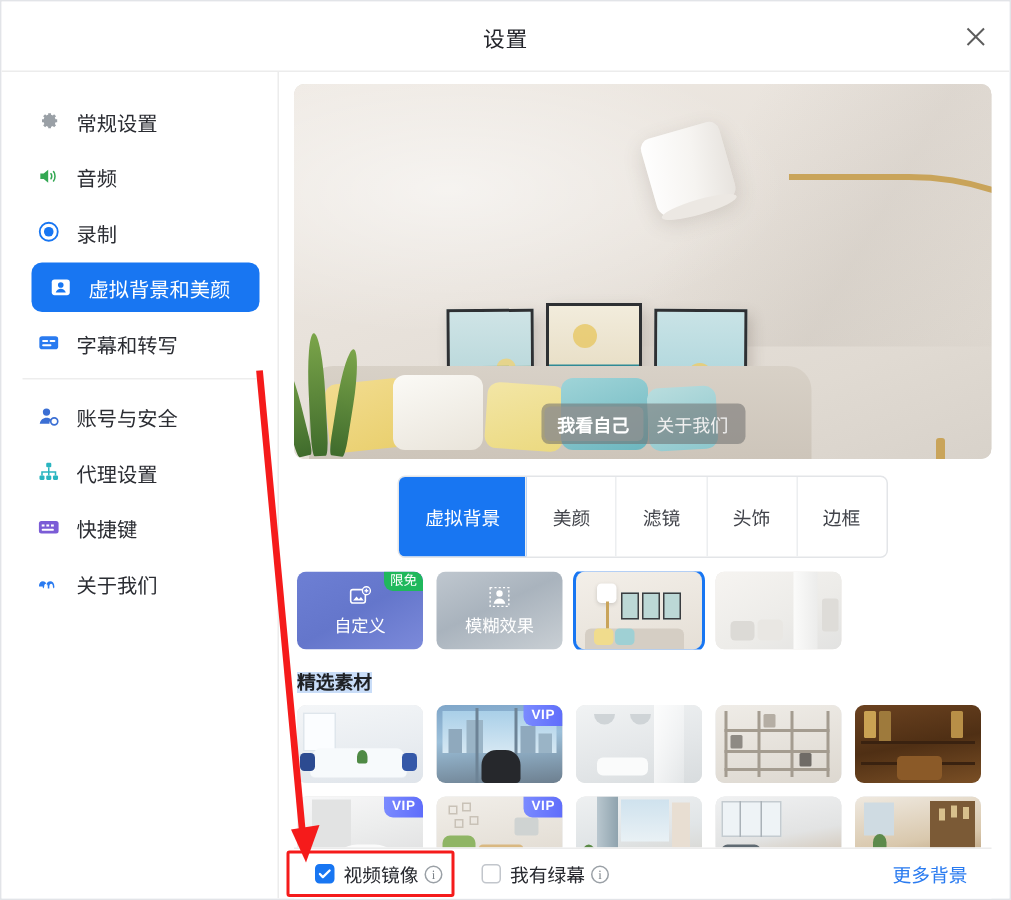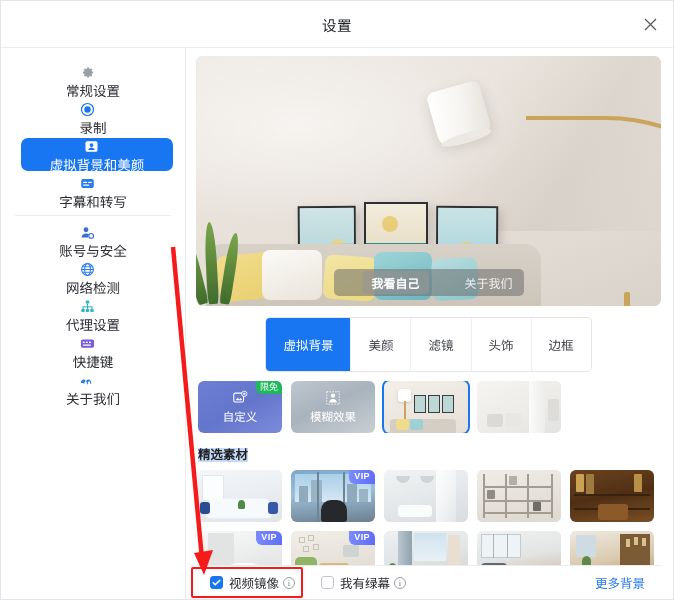--- a/index.html
+++ b/index.html
@@ -67,21 +67,20 @@
     display: flex;
     align-items: center;
     height: 33px;
     margin: 4px 12px;
     padding: 0 11px;
     border-radius: 7px;
     cursor: pointer;
     font-size: 13.5px;
     color: #2b2d33;
     white-space: nowrap;
-    flex-direction: column;
   }
   .nav-item.active { background: #1876f2; color: #fff; margin-left: 20px; }
   .nav-ico {
     width: 16px; height: 16px;
     margin-right: 11px;
     flex: 0 0 16px;
     display: flex; align-items: center; justify-content: center;
   }
   .nav-ico svg { display: block; }
   .nav-sep {
@@ -246,21 +245,20 @@
     padding: 2px;
     z-index: 5;
   }
   .view-toggle .vt {
     font-size: 12px;
     color: #f0f0f0;
     padding: 3px 9px;
     border-radius: 4px;
     cursor: pointer;
     white-space: nowrap;
-    margin-left: 27px;
   }
   .view-toggle .vt.active { background: rgba(150,150,150,.62); color: #fff; font-weight: 600; }
 
   
   .tabs-wrap {
     display: flex;
     justify-content: center;
     padding: 11px 0 9px 0;
     flex: 0 0 auto;
   }
@@ -543,20 +541,29 @@
         <span class="nav-ico">
           <svg width="15" height="15" viewBox="0 0 16 16">
               <path fill="#9aa0a6" d="M8 5.2A2.8 2.8 0 1 0 8 10.8 2.8 2.8 0 0 0 8 5.2zm0 4.2a1.4 1.4 0 1 1 0-2.8 1.4 1.4 0 0 1 0 2.8z"></path>
               <path fill="#9aa0a6" d="M14 7h-1.2a4.9 4.9 0 0 0-.5-1.3l.9-.9-1.4-1.4-.9.9A4.9 4.9 0 0 0 9.6 3.8V2.6H7.6v1.2c-.5.1-.9.3-1.3.5l-.9-.9L4 4.8l.9.9c-.2.4-.4.8-.5 1.3H3.2v2h1.2c.1.5.3.9.5 1.3l-.9.9 1.4 1.4.9-.9c.4.2.8.4 1.3.5v1.2h2v-1.2c.5-.1.9-.3 1.3-.5l.9.9 1.4-1.4-.9-.9c.2-.4.4-.8.5-1.3H14V7z"></path>
             </svg>
         </span>
         <span>常规设置</span>
       </div>
 
 
+      <div class="nav-item">
+        <span class="nav-ico">
+          <svg width="15" height="15" viewBox="0 0 16 16">
+              <path fill="#34a853" d="M2 6h2.4L7.6 3.3v9.4L4.4 10H2z"></path>
+              <path stroke="#34a853" stroke-width="1.1" fill="none" stroke-linecap="round" d="M9.6 6.2c.7.9.7 2.7 0 3.6M11.4 4.7c1.4 1.7 1.4 4.9 0 6.6"></path>
+            </svg>
+        </span>
+        <span>音频</span>
+      </div>
 
       <div class="nav-item">
         <span class="nav-ico">
           <svg width="15" height="15" viewBox="0 0 16 16">
               <circle cx="8" cy="8" r="6.4" fill="none" stroke="#1876f2" stroke-width="1.3"></circle>
               <circle cx="8" cy="8" r="3.4" fill="#1876f2"></circle>
             </svg>
         </span>
         <span>录制</span>
       </div>
@@ -590,32 +597,20 @@
         <span class="nav-ico">
           <svg width="15" height="15" viewBox="0 0 16 16">
               <circle cx="6.4" cy="5" r="2.6" fill="#3b6fd4"></circle>
               <path fill="#3b6fd4" d="M1.6 13.4c.4-2.8 2.4-4.3 4.8-4.3 1.3 0 2.5.4 3.4 1.3l-.3.3a3 3 0 0 0-1 2.7z"></path>
               <circle cx="11.9" cy="11.6" r="2.5" fill="none" stroke="#3b6fd4" stroke-width="1.2"></circle>
             </svg>
         </span>
         <span>账号与安全</span>
       </div>
 
-      <div class="nav-item">
-        <span class="nav-ico">
-          <svg width="15" height="15" viewBox="0 0 16 16">
-              <circle cx="8" cy="8" r="6.3" fill="none" stroke="#2a7bf0" stroke-width="1.2"></circle>
-              <ellipse cx="8" cy="8" rx="3" ry="6.3" fill="none" stroke="#2a7bf0" stroke-width="1.1"></ellipse>
-              <line x1="1.8" y1="8" x2="14.2" y2="8" stroke="#2a7bf0" stroke-width="1.1"></line>
-              <line x1="2.7" y1="5" x2="13.3" y2="5" stroke="#2a7bf0" stroke-width="1"></line>
-              <line x1="2.7" y1="11" x2="13.3" y2="11" stroke="#2a7bf0" stroke-width="1"></line>
-            </svg>
-        </span>
-        <span>网络检测</span>
-      </div>
 
       <div class="nav-item">
         <span class="nav-ico">
           <svg width="15" height="15" viewBox="0 0 16 16">
               <rect x="6.2" y="1.6" width="3.6" height="3.2" rx=".8" fill="#2ab5c0"></rect>
               <rect x="1.4" y="10.6" width="3.6" height="3.2" rx=".8" fill="#2ab5c0"></rect>
               <rect x="6.2" y="10.6" width="3.6" height="3.2" rx=".8" fill="#2ab5c0"></rect>
               <rect x="11" y="10.6" width="3.6" height="3.2" rx=".8" fill="#2ab5c0"></rect>
               <path stroke="#2ab5c0" stroke-width="1.1" fill="none" d="M8 4.8v3.4M3.2 10.6V8.2h9.6v2.4M8 8.2v2.4"></path>
             </svg>

